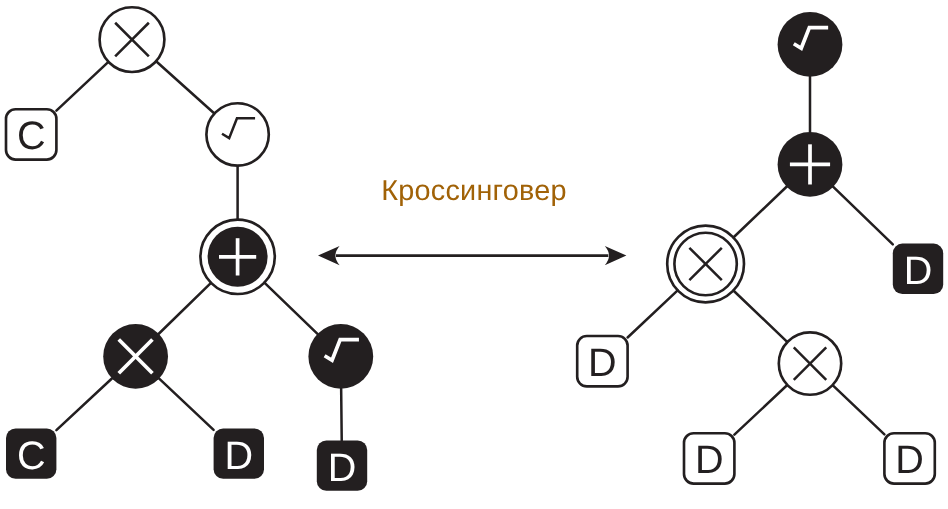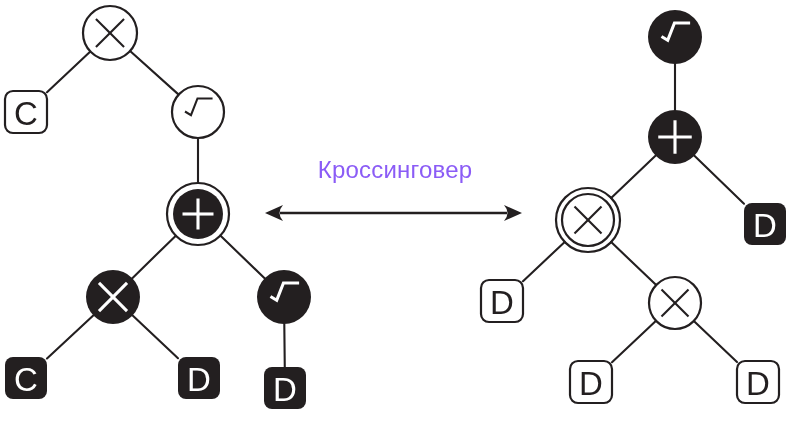--- a/index.html
+++ b/index.html
@@ -82,26 +82,26 @@
     stroke: #231f20;
     stroke-width: 2.3;
     fill: none;
   }
   .arrow-head {
     fill: #231f20;
   }
   .center-caption {
     position: absolute;
     left: 255px;
-    top: 156px;
+    top: 146px;
     width: 280px;
     text-align: center;
     font-family: "Liberation Sans", sans-serif;
     font-size: 24px;
-    color: #8b5cf6;
+    color: #a16207;
     letter-spacing: 0.2px;
     white-space: nowrap;
   }
 </style>
 </head>
 <body>
 
 <div id="canvas">
 
   <svg id="diagram-svg" viewBox="0 0 790 424">

